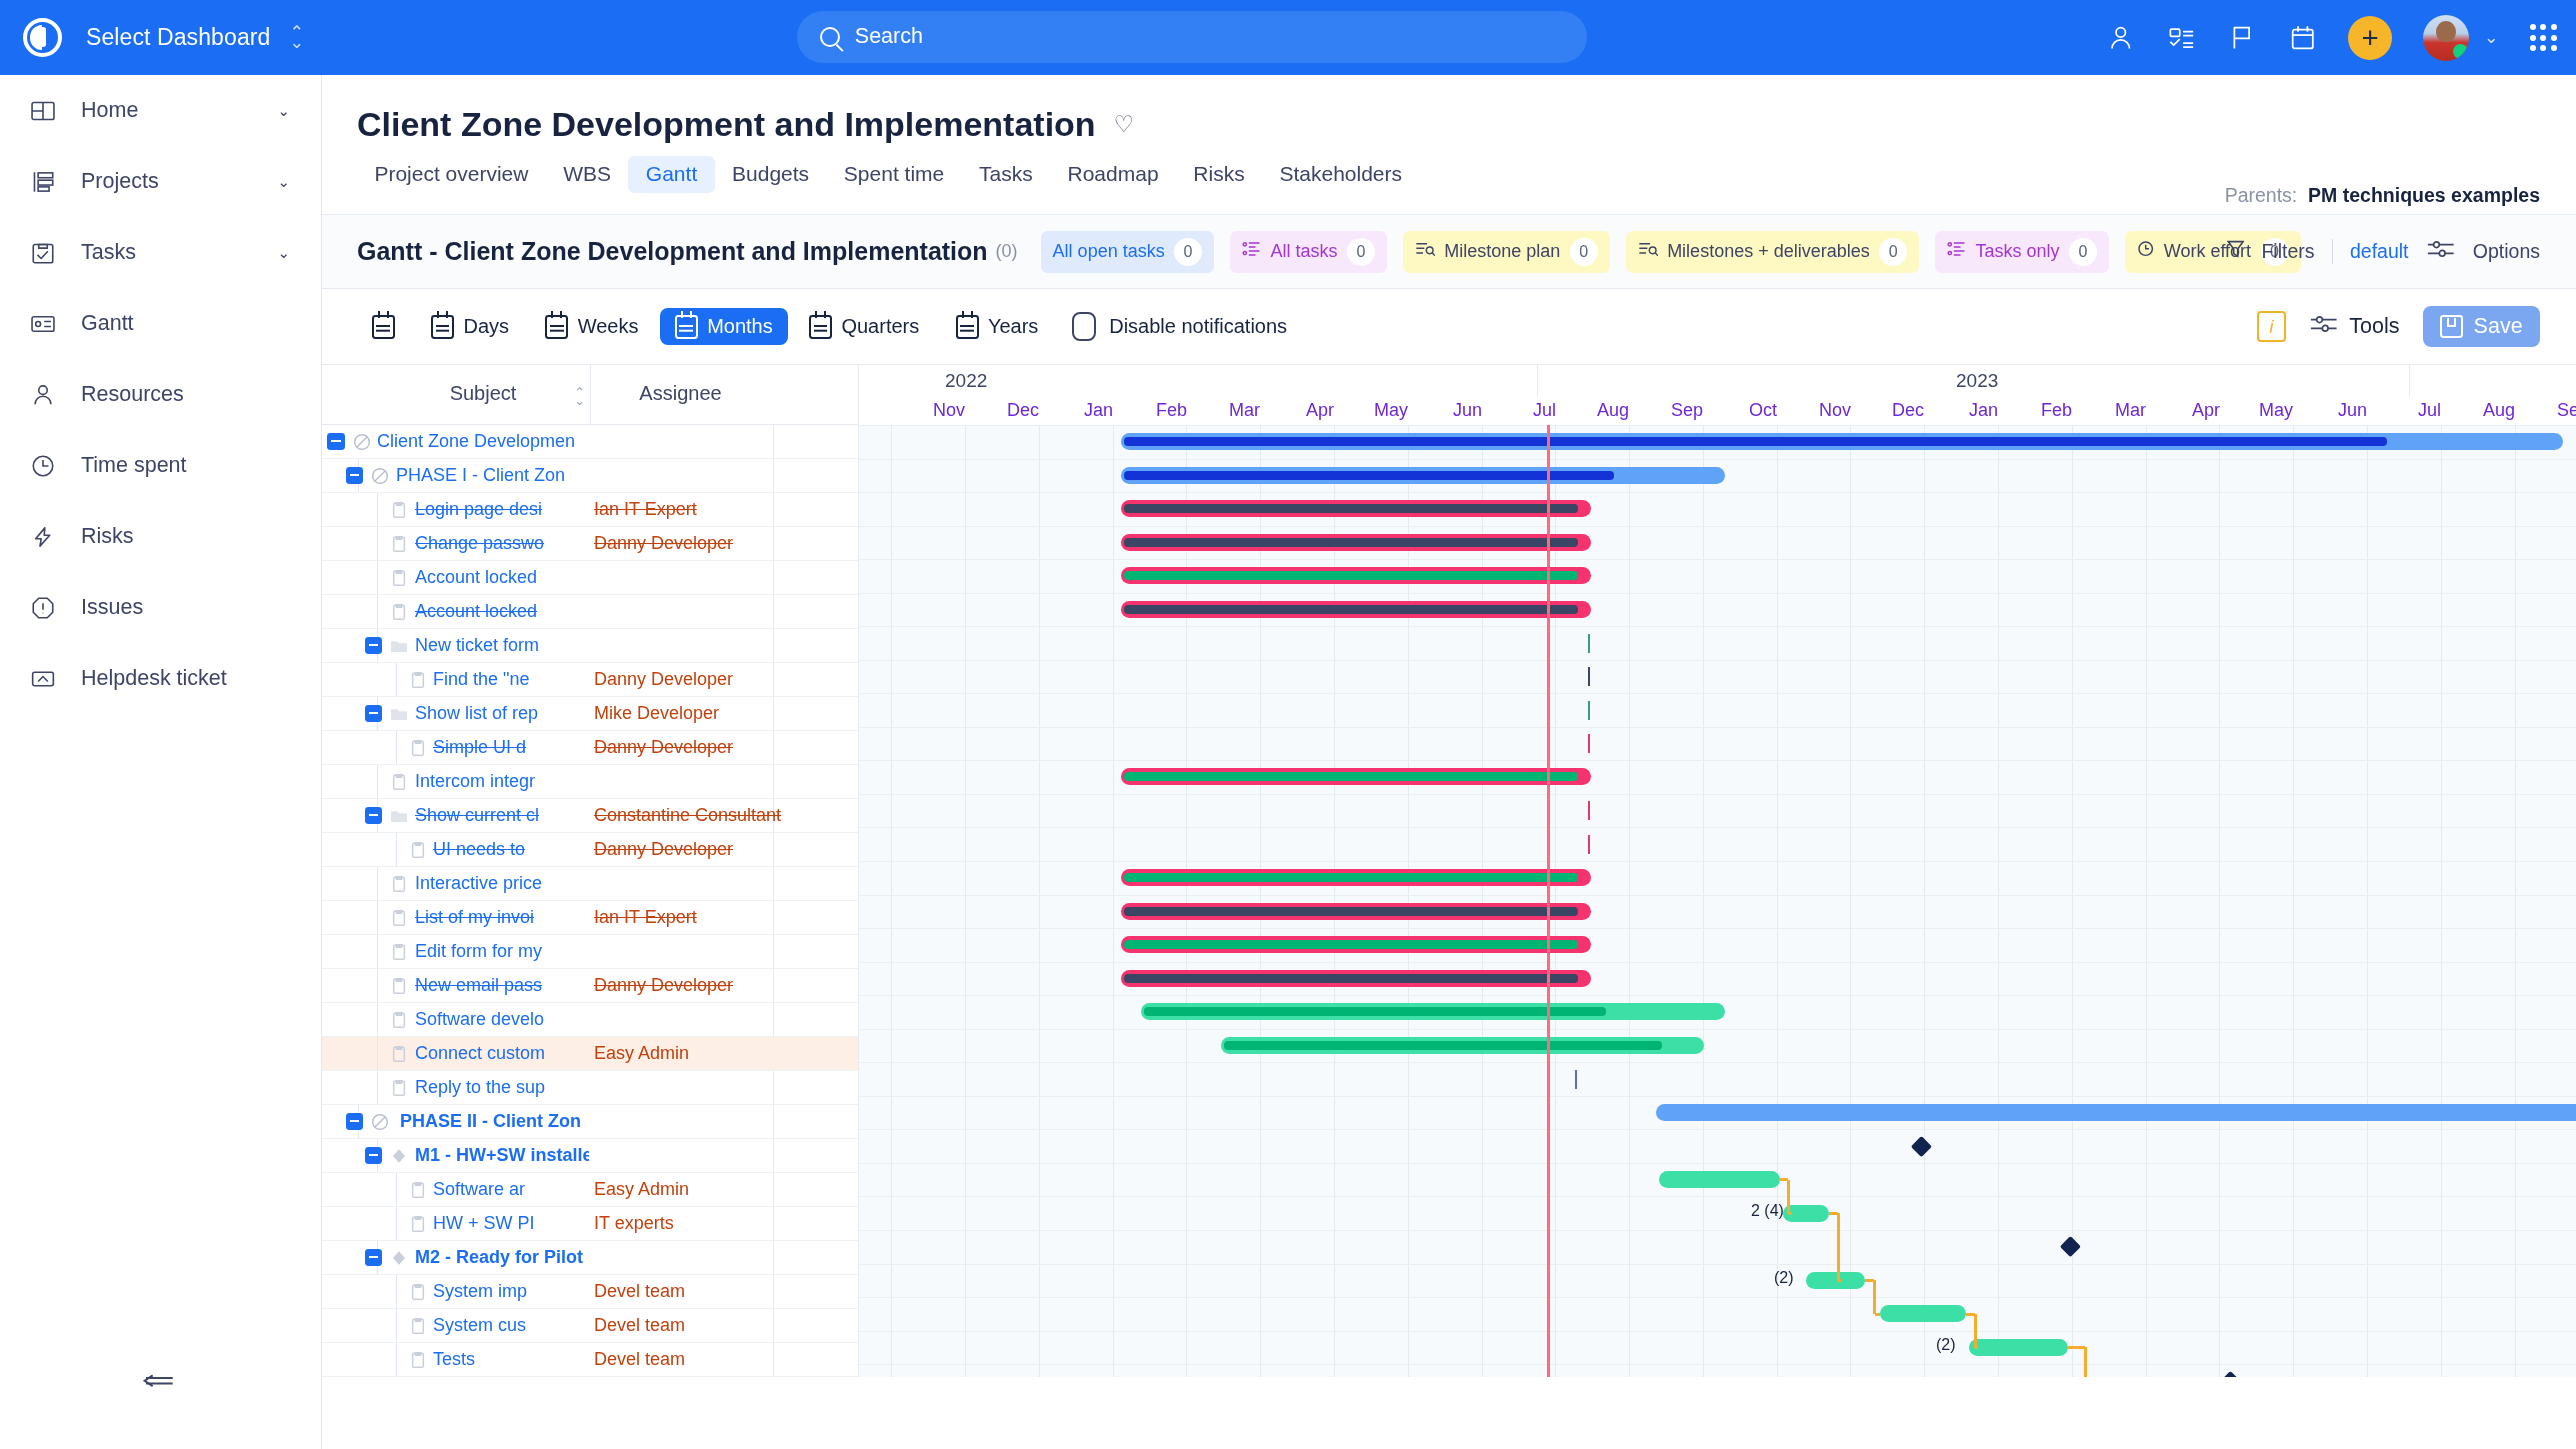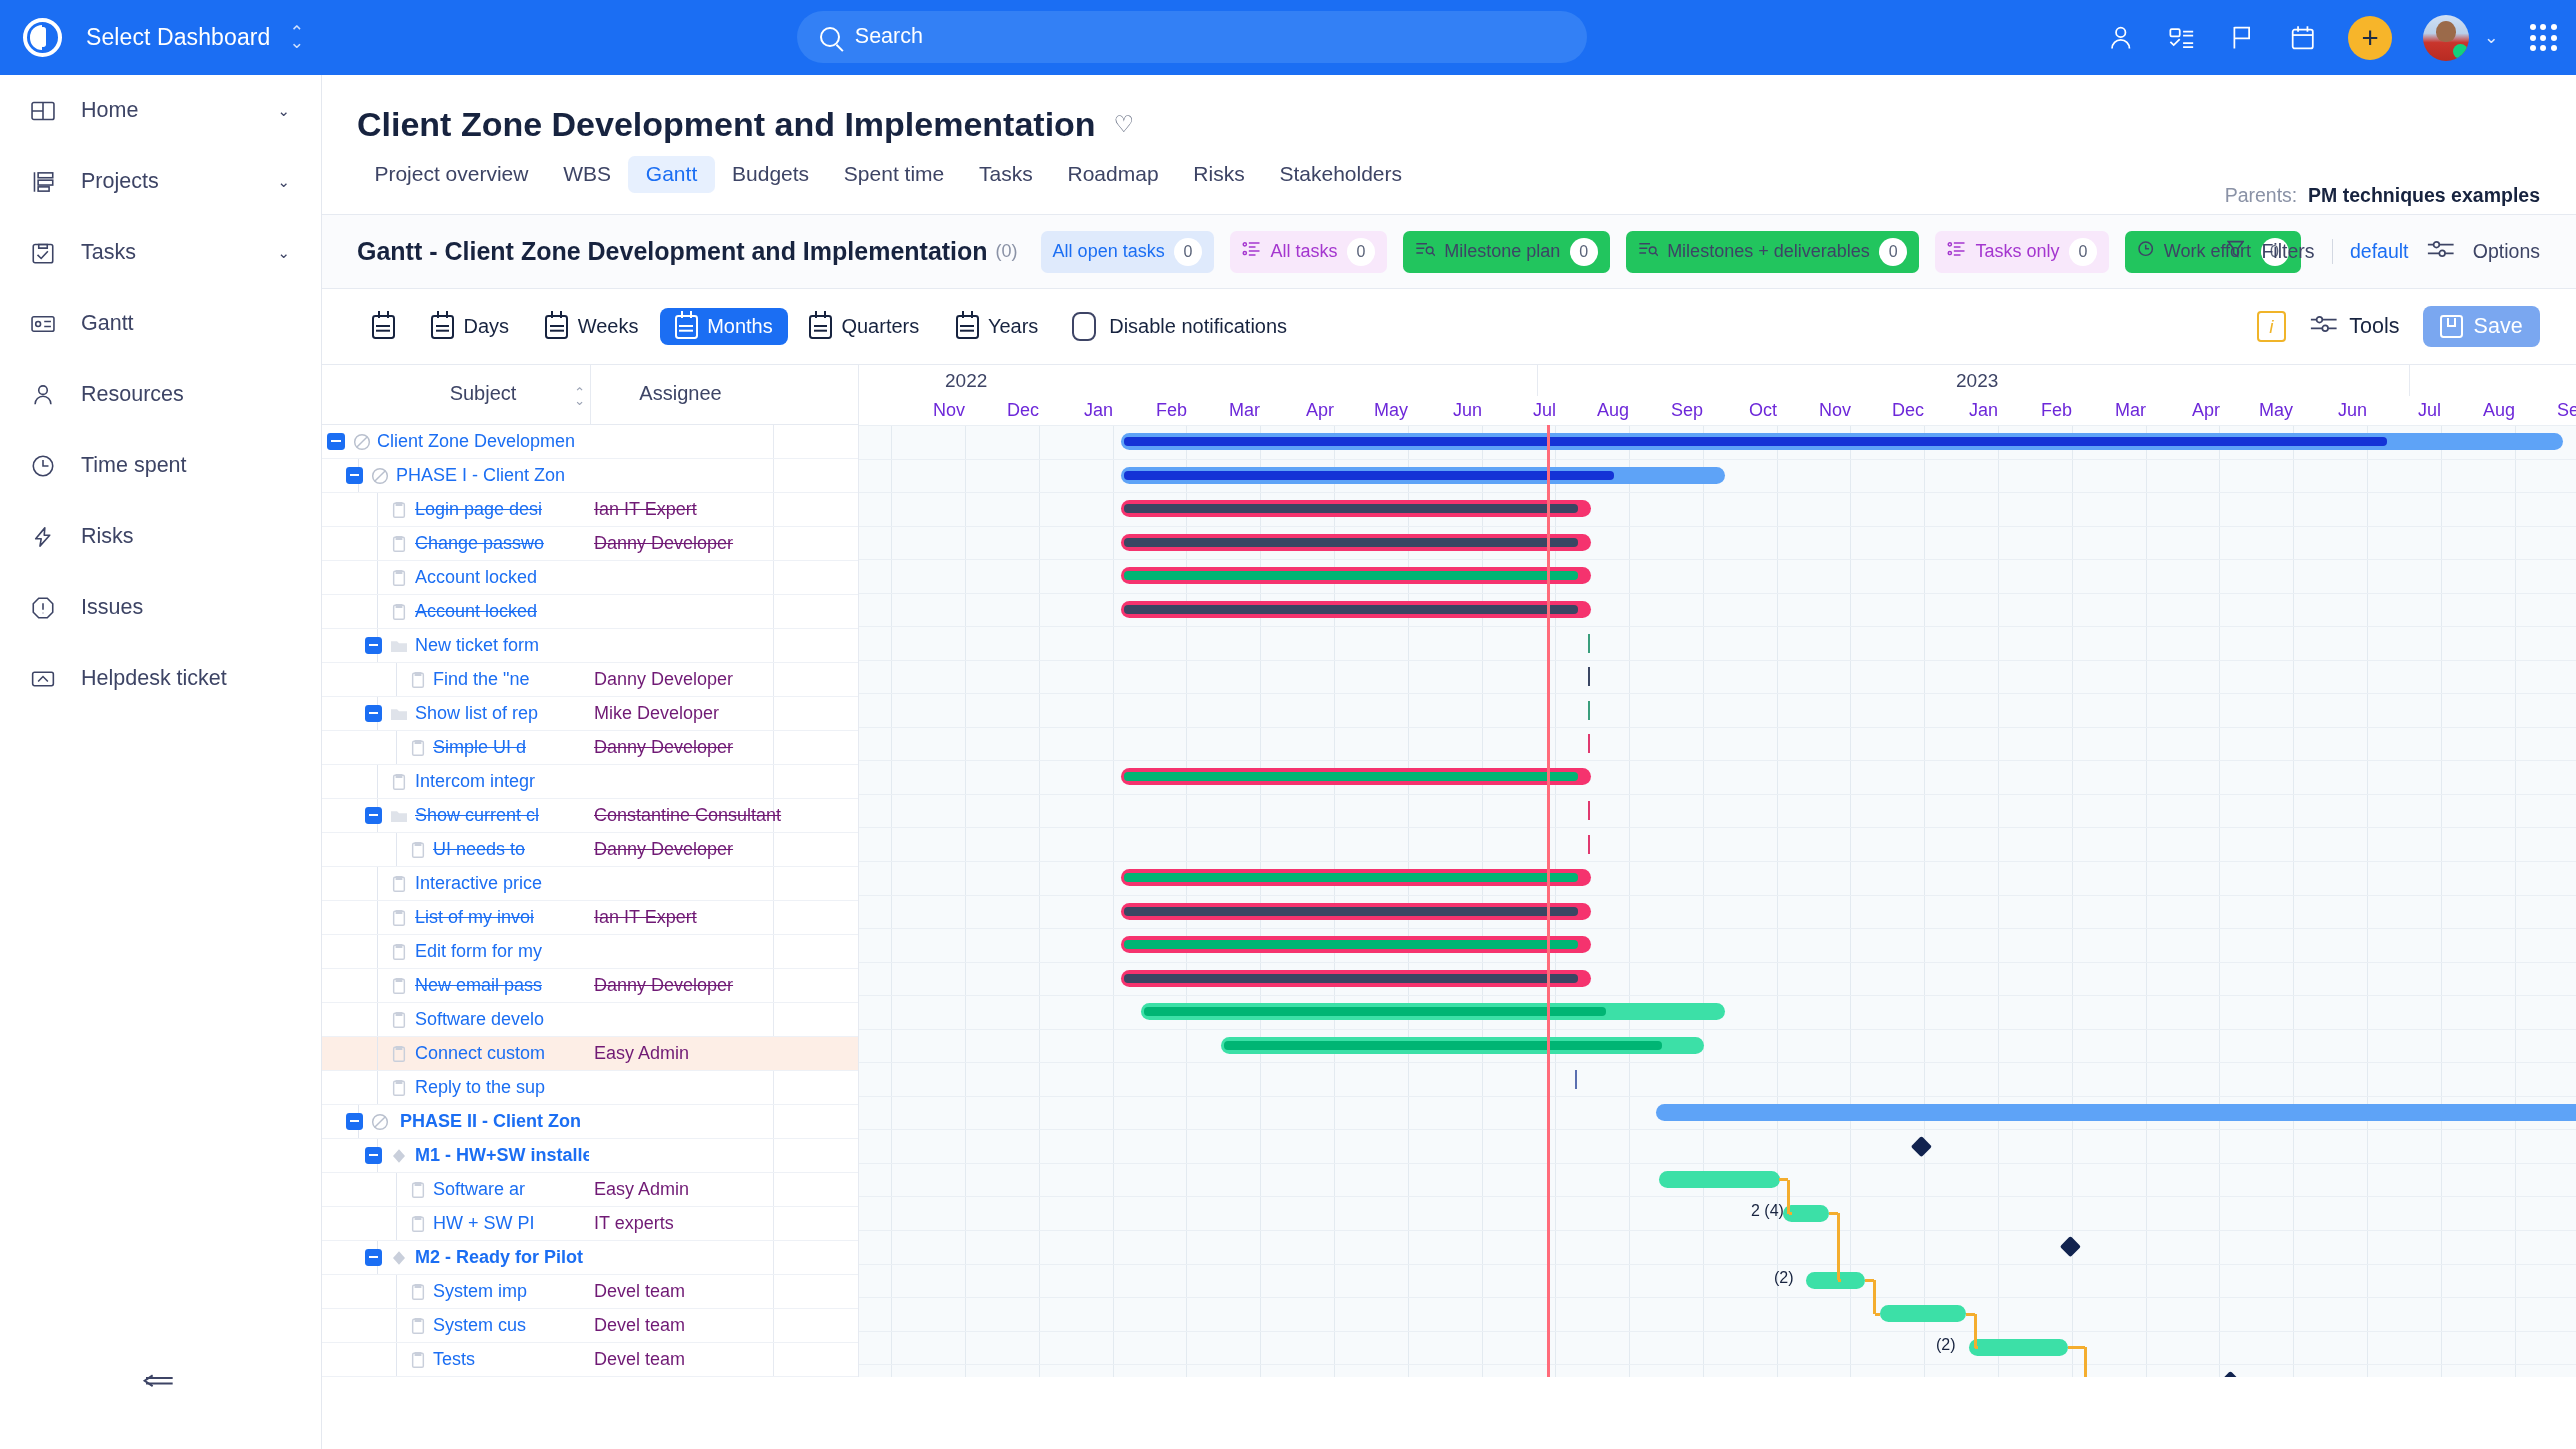--- a/index.html
+++ b/index.html
@@ -76,21 +76,21 @@
     border-bottom:0.7px solid #e6eaf1; background:#fafbfd; position:relative;}
   .fb-title{ font-size:25px; font-weight:bold; color:#17233f; }
   .fb-count{ font-size:18px; color:#8a92a6; margin-left:8px; margin-right:23px;}
   .chip{ height:42px; border-radius:6.7px; display:flex; align-items:center;
     padding:0 12px; margin-right:16px; font-size:18px; gap:9.4px; }
   .chip .badge{ min-width:28px; height:28px; border-radius:50%; background:#fff;
     display:flex; align-items:center; justify-content:center; font-size:16px;
     color:#5a6379; padding:0 5.4px;}
   .chip.blue{ background:#dfeafc; color:#1b6ef3; }
   .chip.pink{ background:#f8e8fb; color:#a436cf; }
-  .chip.grey{ background:#22c55e; color:#3d4465; }
+  .chip.grey{ background:#fef9c3; color:#3d4465; }
   .fb-right{ position:absolute; right:36px; display:flex; align-items:center;
     gap:17.4px; font-size:19.5px; color:#3d4465; }
   .fb-right .sep{ width:0.7px; height:25.5px; background:#d3d8e2; }
   .fb-right .lnk{ color:#1b6ef3; }
 
   
   .zoombar{ height:75px; display:flex; align-items:center; padding:0 35px;
     position:relative; background:#fff; }
   .zb{ display:flex; align-items:center; gap:9.4px; font-size:20px; color:#17233f;
     padding:6.7px 14.8px; border-radius:8px; margin-right:6.7px; }
@@ -138,21 +138,21 @@
   .row.hl{ background:#fdeee6; }
   .exp{ position:absolute; width:17.4px; height:17.4px; background:#1b6ef3;
     border-radius:3.4px; color:#fff; display:flex; align-items:center;
     justify-content:center; font-size:16px; line-height:.6; font-weight:bold;}
   .exp:after{ content:""; width:9.4px; height:2px; background:#fff; }
   .ricon{ position:absolute; width:20px; height:20px; color:#b9c0ce; }
   .rsub{ position:absolute; font-size:18px; color:#1b6ef3; white-space:nowrap;
     overflow:hidden; }
   .rsub.strike{ text-decoration:line-through; }
   .rsub.bold{ font-weight:bold; }
-  .rasg{ position:absolute; left:272px; font-size:18px; color:#701a75;
+  .rasg{ position:absolute; left:272px; font-size:18px; color:#c2410c;
     white-space:nowrap; }
   .rasg.strike{ text-decoration:line-through; }
   .rtree{ position:absolute; border-left:1.3px solid #e1e6ef; }
 
   
   .tl{ position:absolute; left:537px; top:0; right:0; height:100%;
     background:#f7fafc; }
   .tl-years{ height:31px; position:relative; background:#fff; }
   .tl-year{ position:absolute; top:5.4px; font-size:19px; color:#3d4465; }
   .tl-months{ height:29.5px; position:relative; background:#fff;

